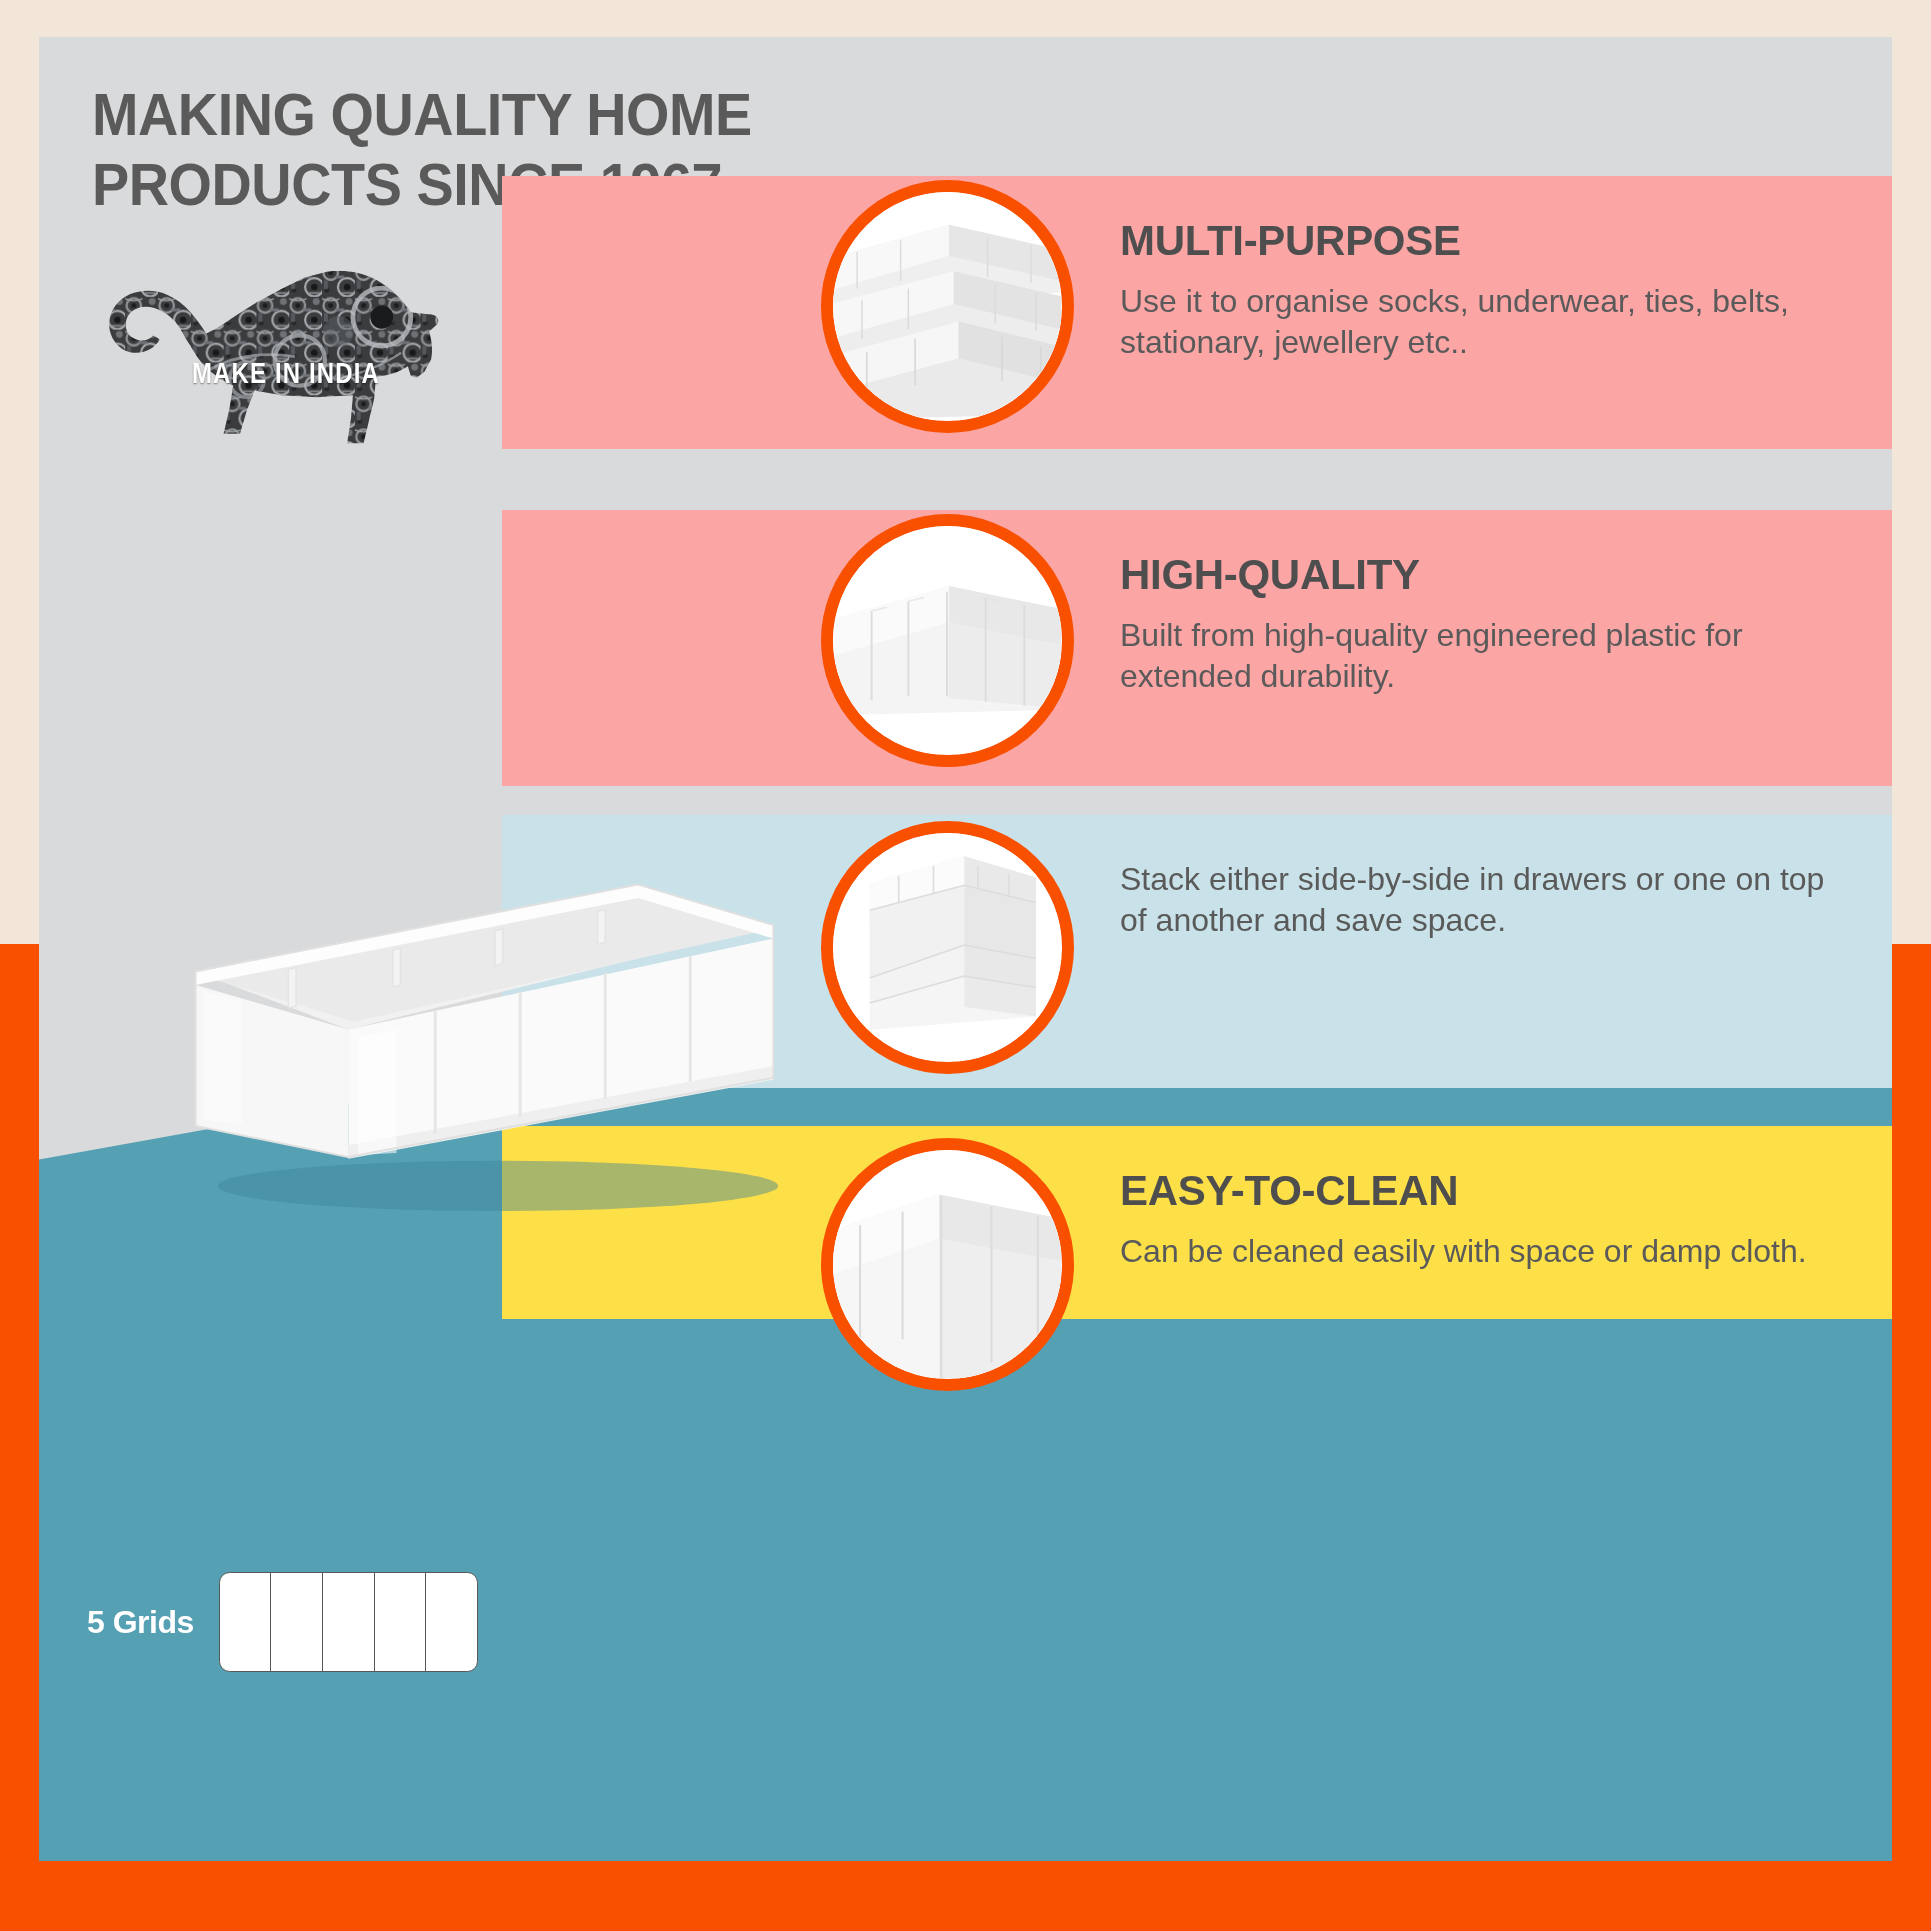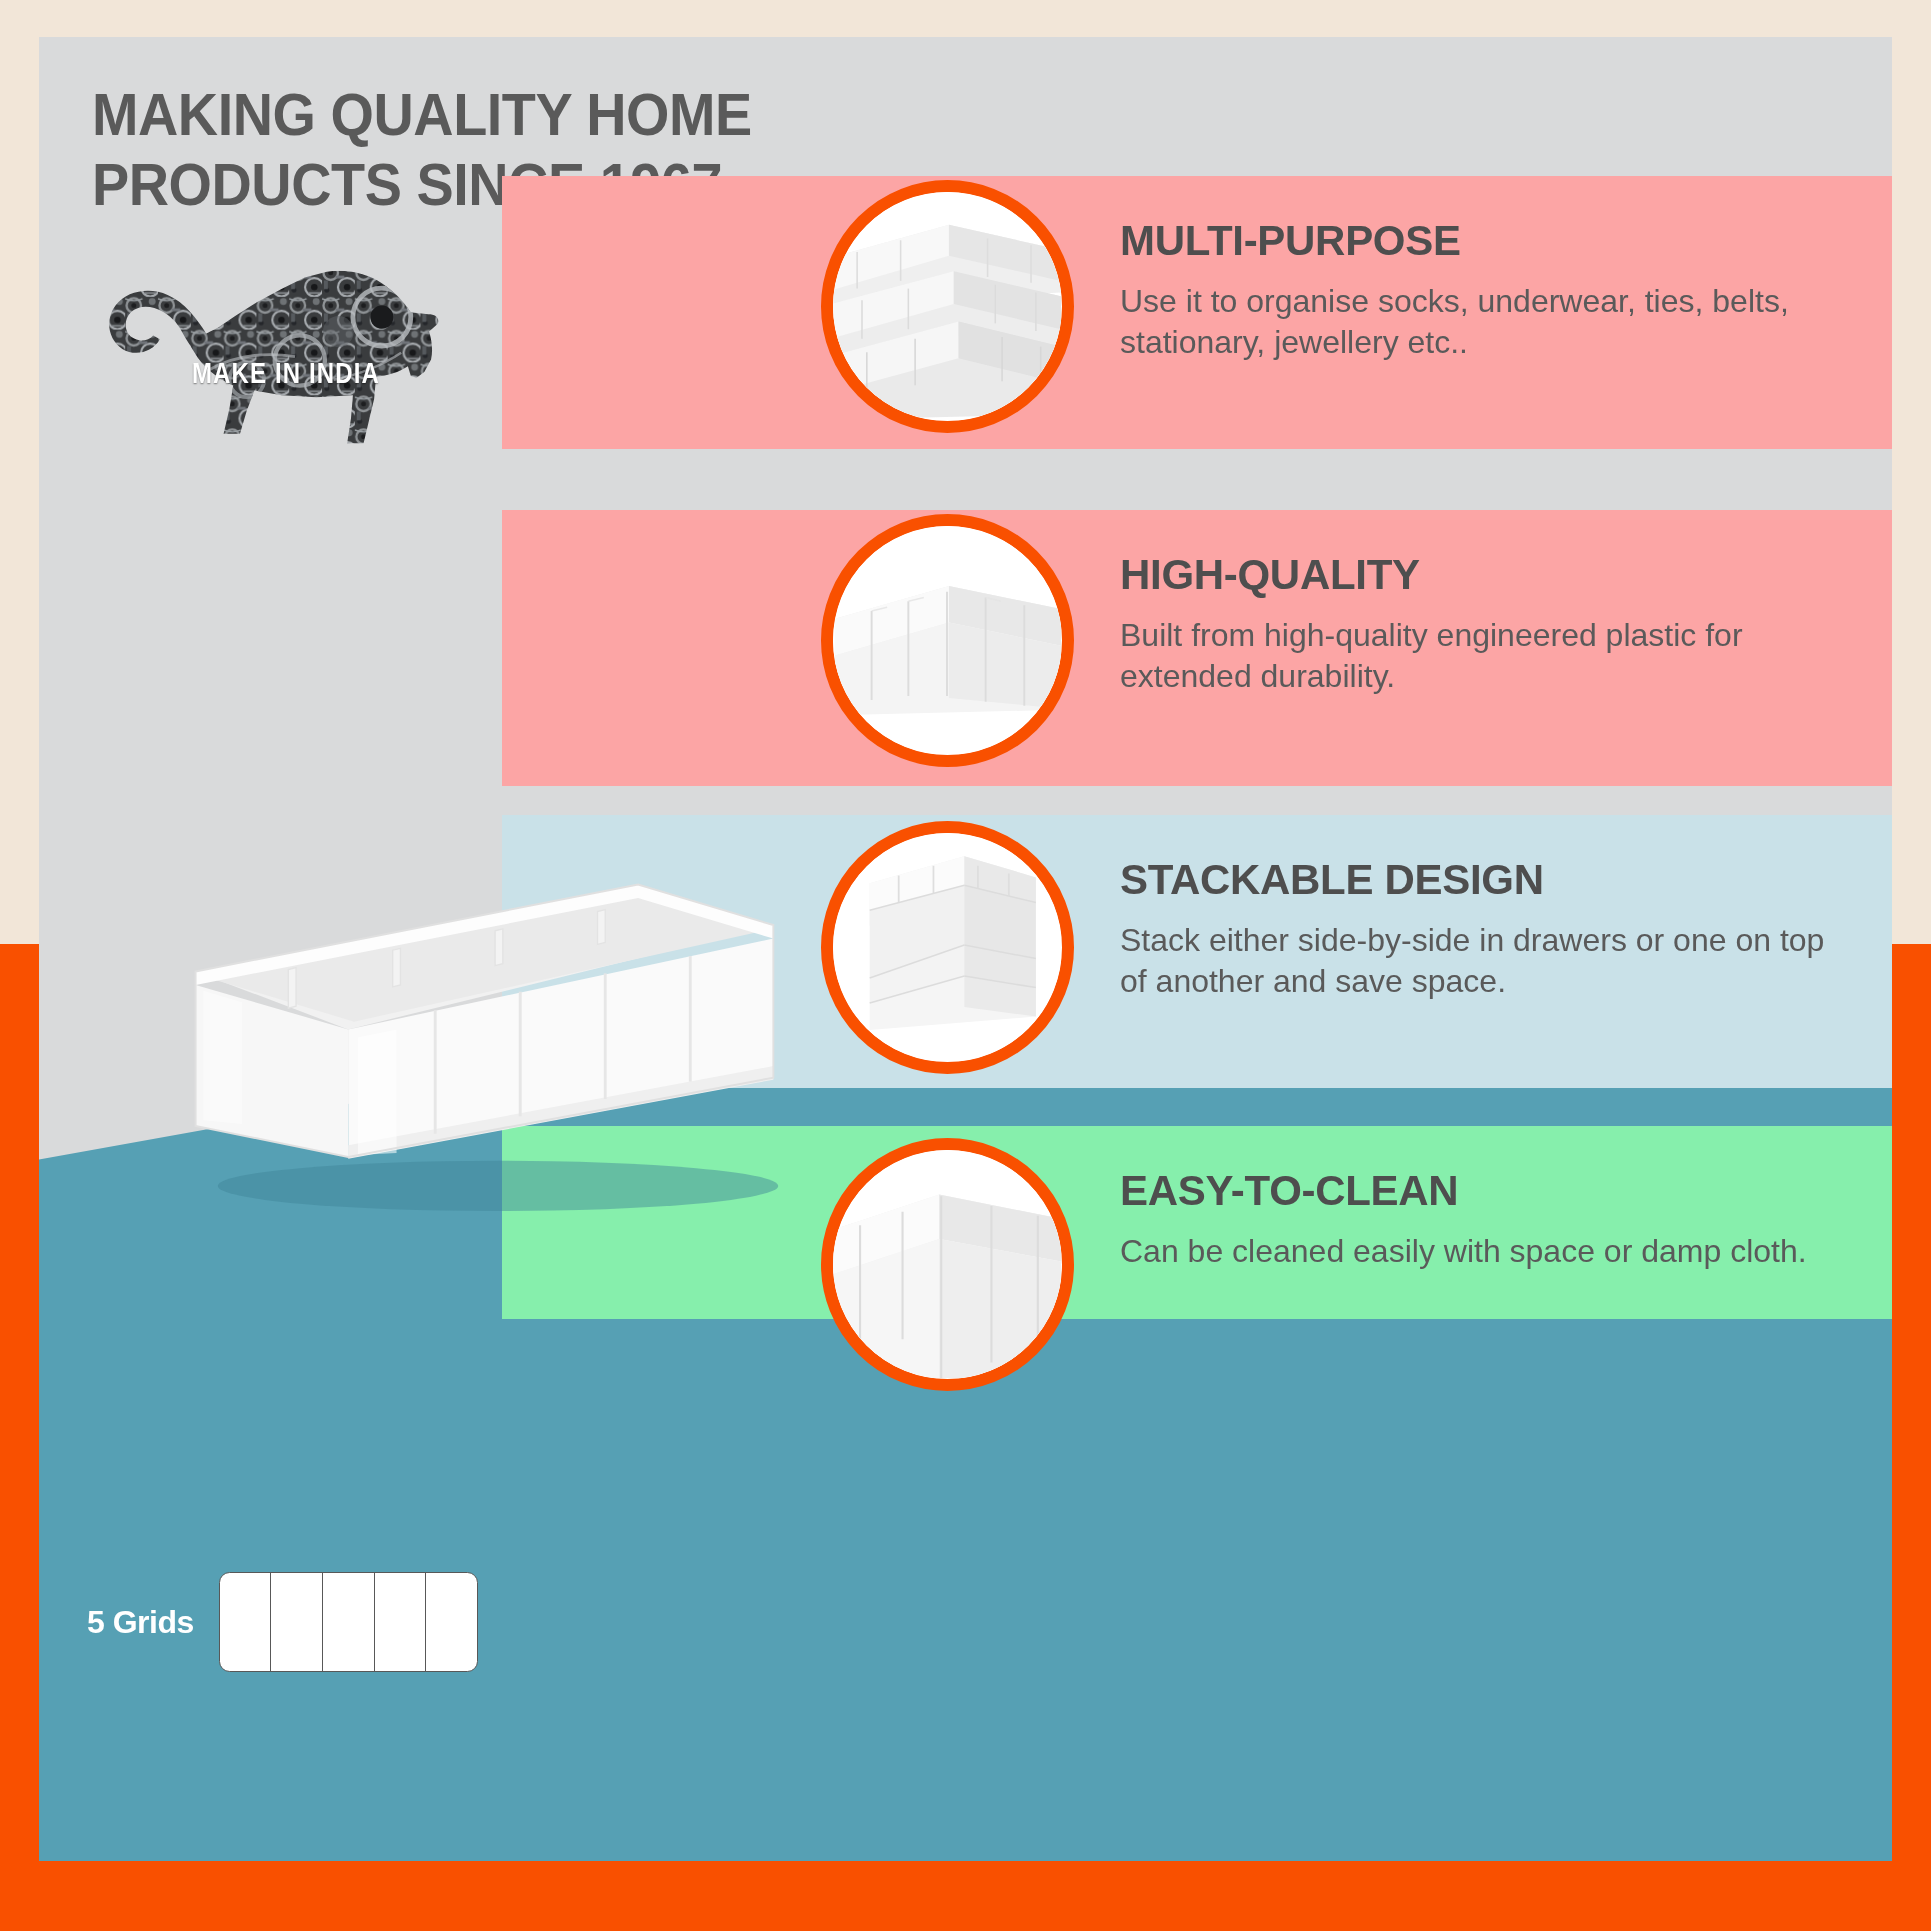--- a/index.html
+++ b/index.html
@@ -55,21 +55,21 @@
 
   
   .card{
     position:absolute;left:463px;width:1390px;
     background:#fca5a5;
     z-index:10;
   }
   .card.c1{top:139px;height:273px;}
   .card.c2{top:473px;height:276px;padding-left:42px;}
   .card.c3{top:778px;height:273px;background:#c9e1e8;}
-  .card.c4{top:1089px;height:193px;background:#86efac;padding-left:12px;}
+  .card.c4{top:1089px;height:193px;background:#fde047;padding-left:12px;}
 
   .card-text{
     position:absolute;left:618px;top:44px;width:714px;
   }
   .card-title{
     color:#4e4e4e;font-weight:bold;font-size:42px;
     letter-spacing:-0.3px;line-height:1;margin-bottom:19.3px;
   }
   .card-desc{
     color:#5a5a5a;font-size:32px;line-height:1.28;
@@ -241,21 +241,20 @@
             <path d="M40 88 L56 84"></path>
               <path d="M78 78 L94 74"></path>
               <path d="M158 74 L174 78"></path>
           </g>
         </svg>
       </div>
     </div>
 
     <div class="card c3">
       <div class="card-text">
-        <div class="card-title">STACKABLE DESIGN</div>
         <div class="card-desc">Stack either side-by-side in drawers or one on top of another and save space.</div>
       </div>
     </div>
     <div class="circle f3">
       <div class="circle-inner">
         <svg width="228" height="228" viewBox="0 0 236 236">
           <rect width="236" height="236" fill="#ffffff"></rect>
           <g>
             <polygon points="38,52 136,24 210,46 210,72 38,96" fill="#f2f2f2"></polygon>
             <polygon points="38,52 136,24 136,54 38,80" fill="#fbfbfb"></polygon>

